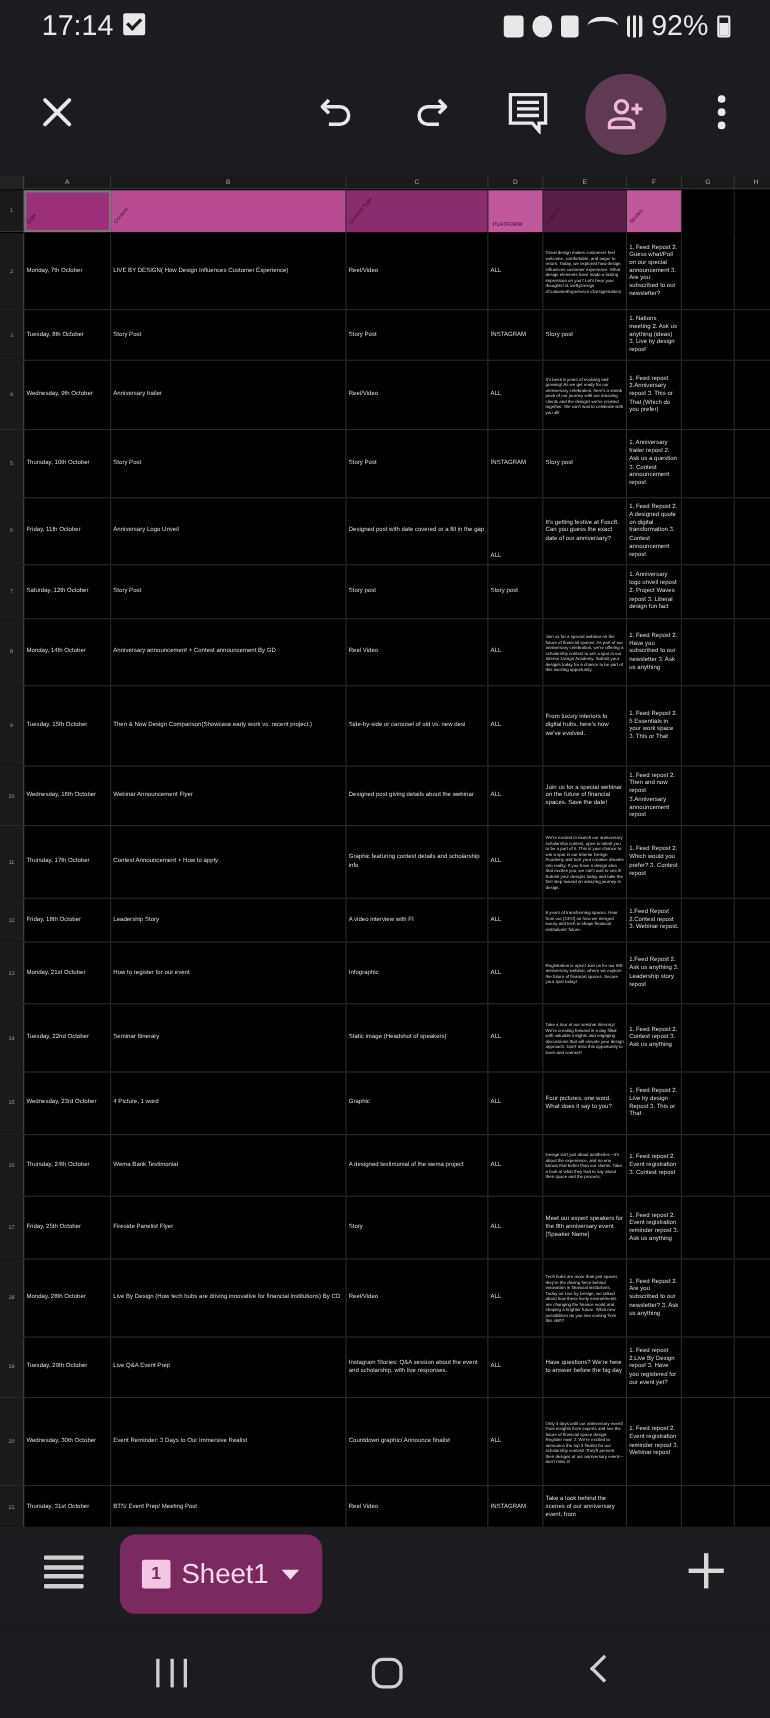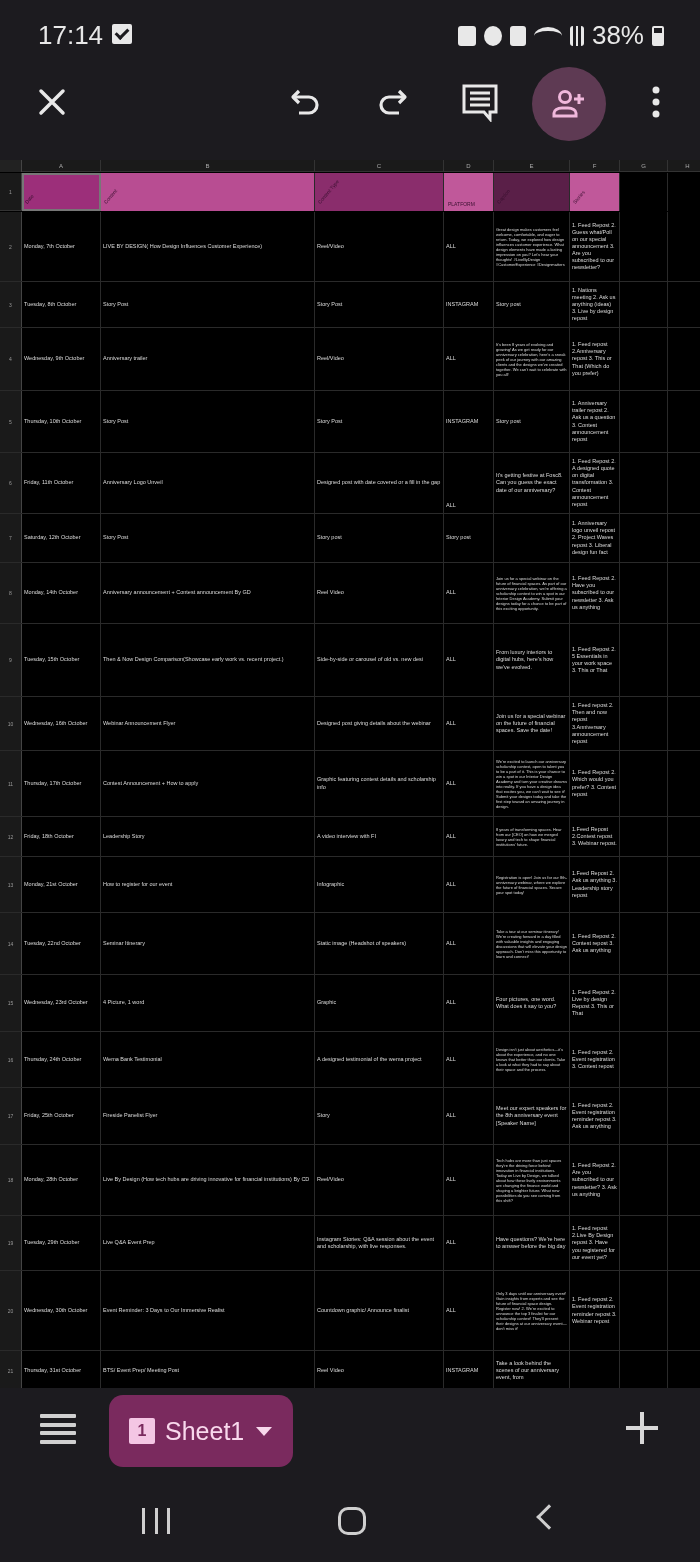--- a/index.html
+++ b/index.html
@@ -1,20 +1,20 @@
 <!DOCTYPE html>
 <html><head>
 <meta charset="utf-8">
 <style>
   * { box-sizing: border-box; margin: 0; padding: 0; }
   html, body { width: 700px; height: 1562px; background: #1c1b1f; overflow: hidden; }
   body { font-family: "Liberation Sans", sans-serif; color: #e6e1e5; position: relative; }
 
   
-  .status-bar { position: absolute; left: 0; top: 12px; width: 700px; height: 50px; background: #1c1b1f; }
+  .status-bar { position: absolute; left: 0; top: 0; width: 700px; height: 50px; background: #1c1b1f; }
   .status-time { position: absolute; left: 38px; top: 8px; font-size: 26px; color: #e8e8e8; }
   .status-check { position: absolute; left: 112px; top: 12px; width: 20px; height: 20px; background: #e8e8e8; border-radius: 2px; }
   .status-check::after { content: ""; position: absolute; left: 6px; top: 2px; width: 5px; height: 10px; border: solid #1c1b1f; border-width: 0 3px 3px 0; transform: rotate(45deg); }
   .status-right { position: absolute; right: 36px; top: 8px; display: flex; align-items: center; gap: 8px; font-size: 26px; color: #e8e8e8; }
   .sicon { display: inline-block; width: 18px; height: 20px; background: #e8e8e8; border-radius: 3px; }
   .sicon.round { border-radius: 50%; }
   .sicon.wifi { width: 28px; background: none; border-top: 4px solid #e8e8e8; border-radius: 50% 50% 0 0; height: 18px; }
   .sicon.signal { width: 14px; background: linear-gradient(to right,#e8e8e8 20%,transparent 20%,transparent 40%,#e8e8e8 40%,#e8e8e8 60%,transparent 60%,transparent 80%,#e8e8e8 80%); }
   .battery { width: 12px; height: 20px; border: 2px solid #e8e8e8; border-radius: 2px; background: linear-gradient(to top,#e8e8e8 70%,transparent 70%); }
 
@@ -65,21 +65,21 @@
 
 <div class="status-bar">
   <span class="status-time">17:14</span>
   <span class="status-check"></span>
   <div class="status-right">
     <span class="sicon"></span>
     <span class="sicon round"></span>
     <span class="sicon" style="width:16px;"></span>
     <span class="sicon wifi"></span>
     <span class="sicon signal"></span>
-    <span>38%</span>
+    <span>92%</span>
     <span class="battery"></span>
   </div>
 </div>
 
 <div class="toolbar">
   <div class="tb-btn" style="left:28px;" aria-label="Close">
     <svg width="30" height="30" viewBox="0 0 30 30">
         <path d="M4 4 L26 26 M26 4 L4 26" stroke="#e8e8e8" stroke-width="3.5" stroke-linecap="round"></path>
       </svg>
   </div>

